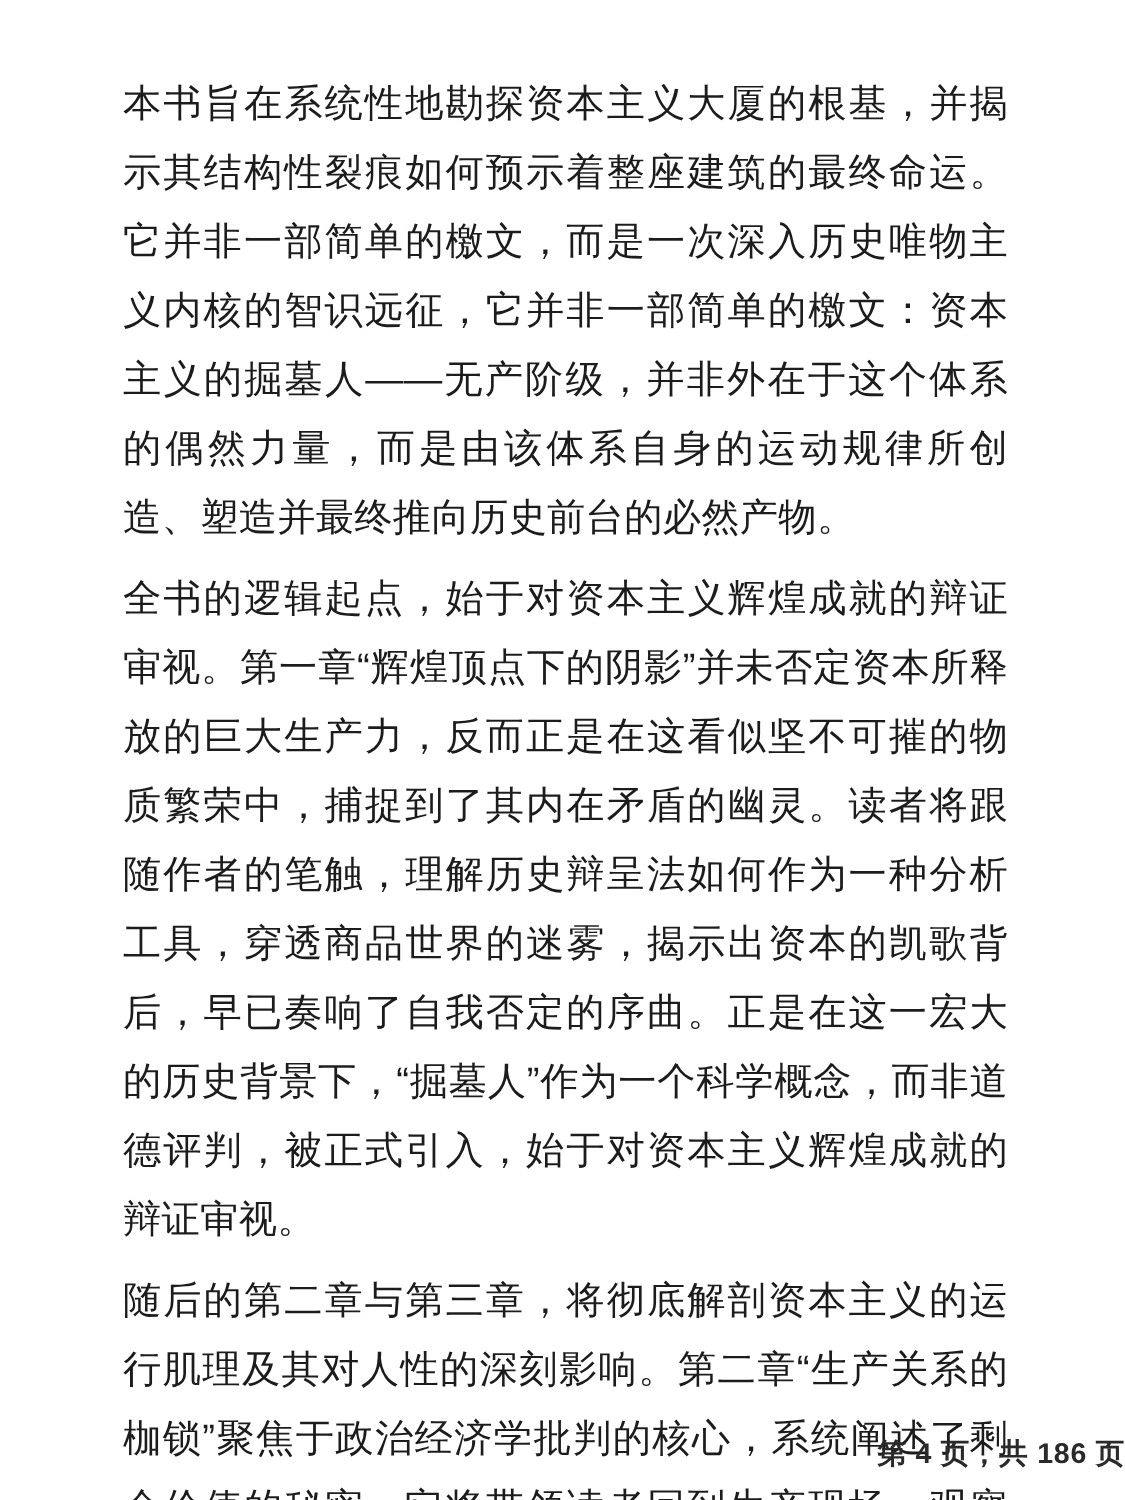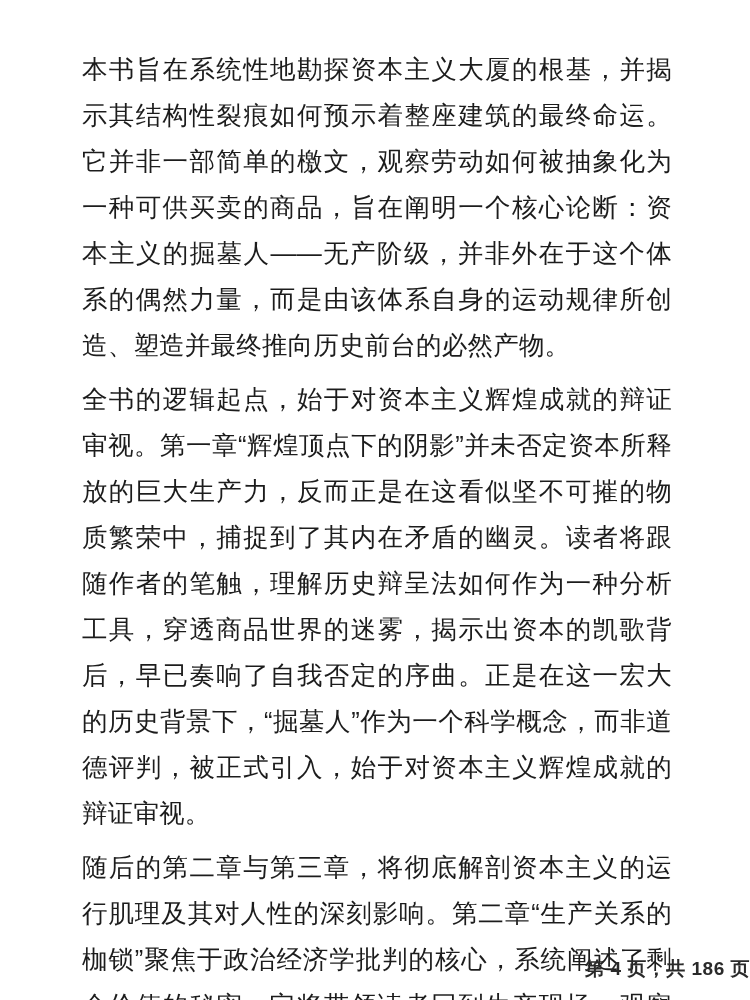--- a/index.html
+++ b/index.html
@@ -48,20 +48,20 @@
     font-weight: 600;
     letter-spacing: 0.5px;
   }
 </style>
 </head>
 <body>
 
 <div class="page">
 
   <div class="body-text">
-    <p class="para">本书旨在系统性地勘探资本主义大厦的根基，并揭示其结构性裂痕如何预示着整座建筑的最终命运。它并非一部简单的檄文，观察劳动如何被抽象化为一种可供买卖的商品，旨在阐明一个核心论断：资本主义的掘墓人——无产阶级，并非外在于这个体系的偶然力量，而是由该体系自身的运动规律所创造、塑造并最终推向历史前台的必然产物。</p>
+    <p class="para">本书旨在系统性地勘探资本主义大厦的根基，并揭示其结构性裂痕如何预示着整座建筑的最终命运。它并非一部简单的檄文，而是一次深入历史唯物主义内核的智识远征，它并非一部简单的檄文：资本主义的掘墓人——无产阶级，并非外在于这个体系的偶然力量，而是由该体系自身的运动规律所创造、塑造并最终推向历史前台的必然产物。</p>
     <p class="para">全书的逻辑起点，始于对资本主义辉煌成就的辩证审视。第一章“辉煌顶点下的阴影”并未否定资本所释放的巨大生产力，反而正是在这看似坚不可摧的物质繁荣中，捕捉到了其内在矛盾的幽灵。读者将跟随作者的笔触，理解历史辩呈法如何作为一种分析工具，穿透商品世界的迷雾，揭示出资本的凯歌背后，早已奏响了自我否定的序曲。正是在这一宏大的历史背景下，“掘墓人”作为一个科学概念，而非道德评判，被正式引入，始于对资本主义辉煌成就的辩证审视。</p>
     <p class="para">随后的第二章与第三章，将彻底解剖资本主义的运行肌理及其对人性的深刻影响。第二章“生产关系的枷锁”聚焦于政治经济学批判的核心，系统阐述了剩余价值的秘密。它将带领读者回到生产现场，观察劳动如何被抽象化为一种可供买卖的商品，以</p>
   </div>
 
   <div class="footer">第 4 页，共 186 页</div>
 
 </div>
 
 </body></html>

